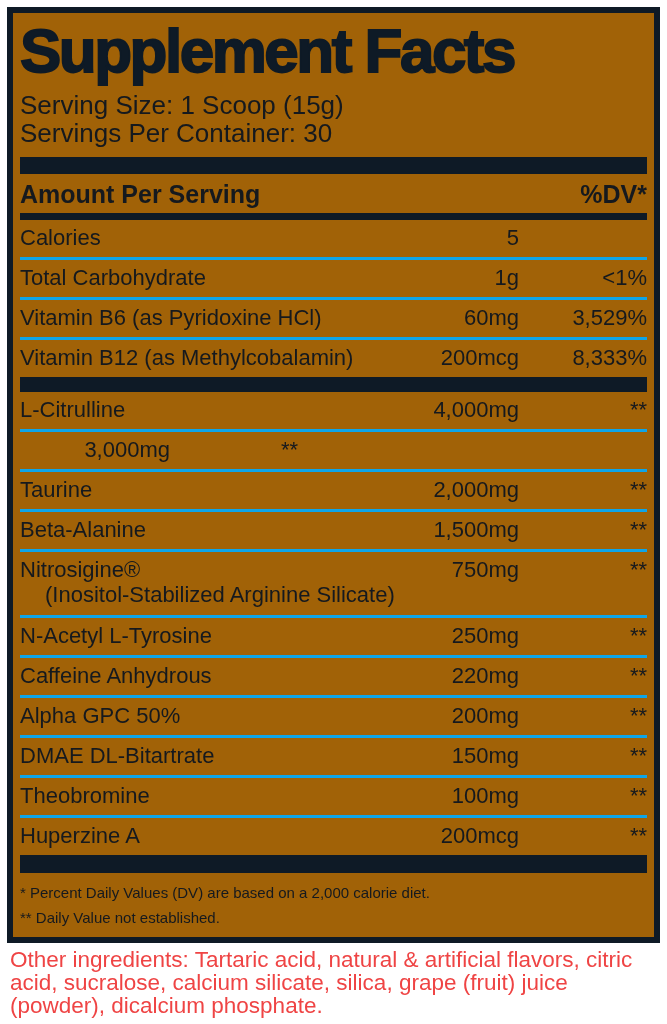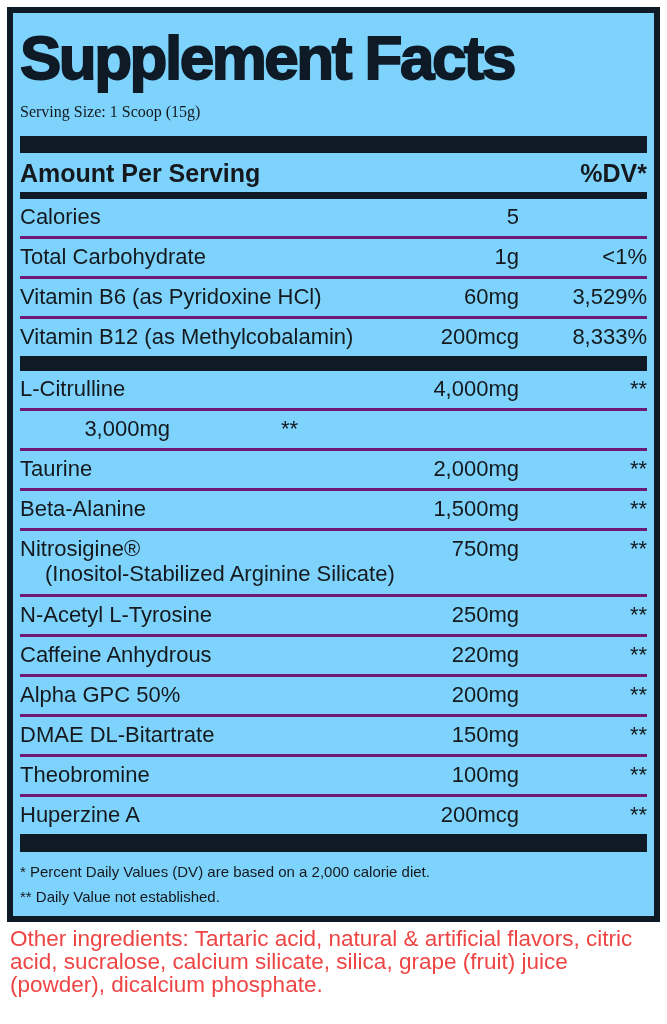--- a/index.html
+++ b/index.html
@@ -14,39 +14,38 @@
     font-family: "Liberation Sans", sans-serif;
     color: #15191e;
   }
   .page {
     padding: 7px 7px 0 7px;
     box-sizing: border-box;
     width: 667px;
   }
   .facts-box {
     border: 6px solid #0e1a26;
-    background: #7dd3fc;
-    padding: 9px 7px 4px 7px;
+    background: #a16207;
+    padding: 2px 7px 4px 7px;
     box-sizing: border-box;
   }
   .title {
     font-size: 62px;
     line-height: 64px;
     font-weight: bold;
     letter-spacing: -2.5px;
     color: #0e1a26;
     -webkit-text-stroke: 1.8px #0e1a26;
     margin: 4px 0 8px 0;
     white-space: nowrap;
   }
   .serving-line {
-    font-size: 16px;
+    font-size: 26px;
     line-height: 28px;
     color: #15191e;
-    font-family: Liberation Serif, serif;
   }
   .bar {
     background: #0e1a26;
   }
   .bar-top { height: 17px; margin-top: 10px; }
   .bar-mid-thin { height: 7px; }
   .bar-mid { height: 15px; }
   .bar-bottom { height: 18px; }
   .hdr-row {
     display: flex;
@@ -54,21 +53,21 @@
     align-items: center;
     font-weight: bold;
     font-size: 25px;
     line-height: 26px;
     padding: 7px 0 6px 0;
   }
   .rows .row {
     display: flex;
     align-items: flex-start;
     padding: 6px 0 7px 0;
-    border-top: 3px solid #701a75;
+    border-top: 3px solid #0ea5e9;
     font-size: 22px;
     line-height: 24px;
   }
   .rows .row:first-child { border-top: none; }
   .cell-name {
     flex: 1 1 0;
     min-width: 0;
     white-space: nowrap;
     overflow: visible;
   }
@@ -102,20 +101,21 @@
 </style>
 </head>
 <body>
 
 <div class="page">
   <div class="facts-box">
 
     <div class="title">Supplement Facts</div>
 
     <div class="serving-line">Serving Size: 1 Scoop (15g)</div>
+    <div class="serving-line">Servings Per Container: 30</div>
 
     <div class="bar bar-top"></div>
 
     <div class="hdr-row">
       <div>Amount Per Serving</div>
       <div>%DV*</div>
     </div>
 
     <div class="bar bar-mid-thin"></div>
 

